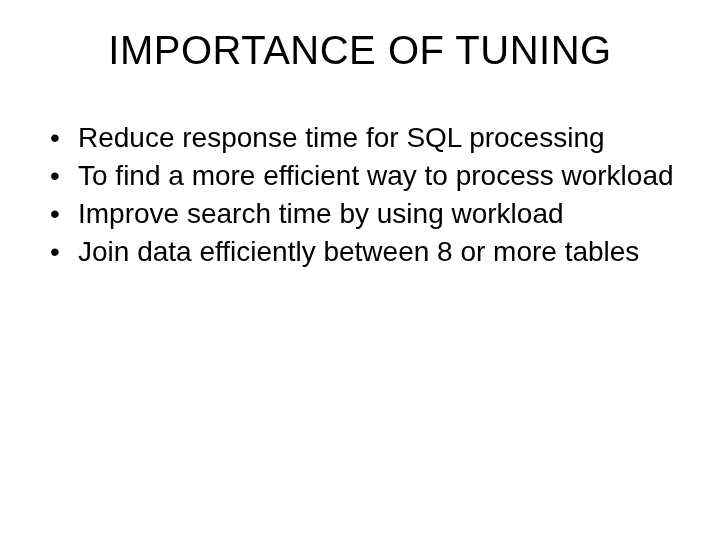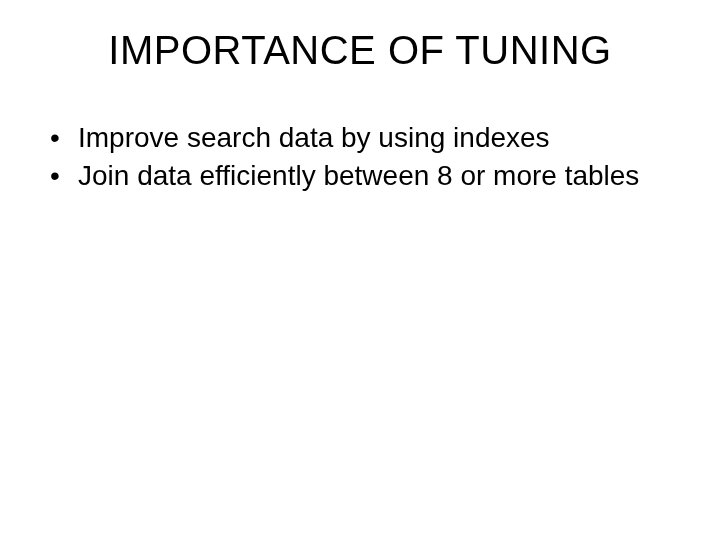--- a/index.html
+++ b/index.html
@@ -44,16 +44,18 @@
     font-size: 28px;
     line-height: 1.22;
   }
 </style>
 </head>
 <body>
 
 <div class="slide">
   <h1 class="title">IMPORTANCE OF TUNING</h1>
   <ul class="bullets">
-    <li>Improve search data by using indexes</li>
+    <li>Reduce response time for SQL processing</li>
+    <li>To find a more efficient way to process workload</li>
+    <li>Improve search time by using workload</li>
     <li>Join data efficiently between 8 or more tables</li>
   </ul>
 </div>
 
 </body></html>

